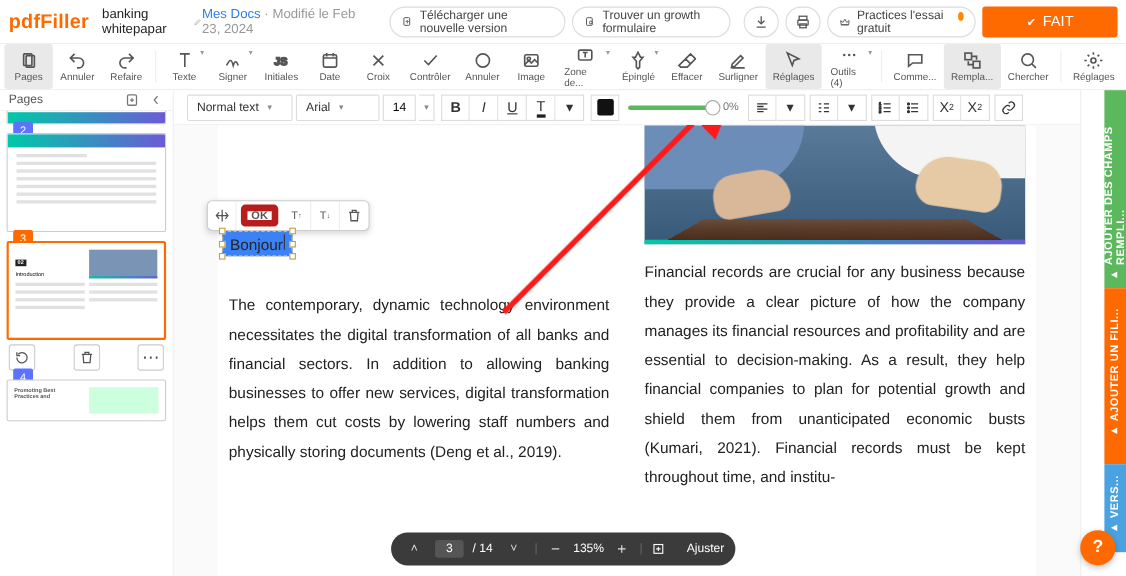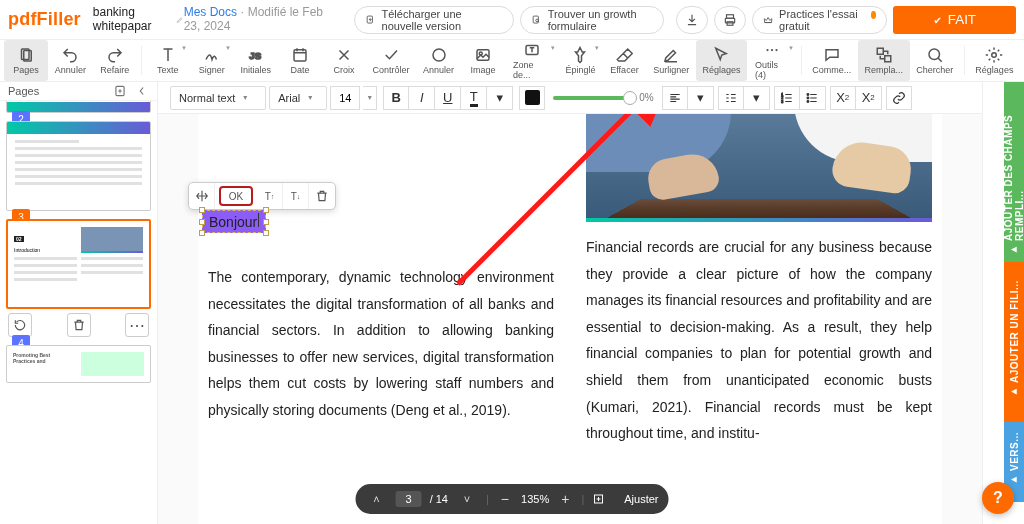--- a/index.html
+++ b/index.html
@@ -71,25 +71,25 @@
   .columns { display:flex; gap:32px; padding:0 10px; }
   .col { flex:1; font-size:14px; line-height:1.9; color:#222; text-align:justify; }
   .rt-image { height:108px; margin-bottom:12px; border-bottom:4px solid; border-image:linear-gradient(90deg,var(--teal),var(--purple)) 1; position:relative; overflow:hidden; background:linear-gradient(0deg,#3a5a7a,#5a7a9a); }
   .rt-image .desk { position:absolute; left:6%; bottom:0; width:88%; height:30px; background:linear-gradient(0deg,#4a2d1a,#6a4d3a); transform:perspective(60px) rotateX(35deg); transform-origin:bottom center; }
   .rt-image .hand-l { position:absolute; left:18%; bottom:22px; width:70px; height:40px; background:#d9b89a; border-radius:30px 40px 20px 20px; transform:rotate(-10deg); }
   .rt-image .hand-r { position:absolute; right:6%; bottom:28px; width:78px; height:46px; background:#e6caa6; border-radius:38px 30px 20px 22px; transform:rotate(8deg); }
   .rt-image .sleeve-l { position:absolute; left:0; bottom:46px; width:42%; height:60px; background:#6c8db8; border-radius:0 0 60px 0; }
   .rt-image .sleeve-r { position:absolute; right:0; bottom:56px; width:40%; height:70px; background:#f4f4f4; border-radius:0 0 0 60px; }
 
   
-  .textbox { position:absolute; left:44px; top:96px; border:1px dashed #d7b65c; padding:2px 6px; font-size:14px; color:#222; background:#8b5cf6; }
+  .textbox { position:absolute; left:44px; top:96px; border:1px dashed #d7b65c; padding:2px 6px; font-size:14px; color:#222; background:#3b82f6; }
   .handle { width:6px; height:6px; border:1px solid #c0a040; background:#fff; position:absolute; }
   .tb-toolbar { position:absolute; left:30px; top:68px; background:#fff; border:1px solid #ccc; border-radius:5px; display:flex; box-shadow:0 2px 6px rgba(0,0,0,.15); }
   .tb-toolbar .b { width:26px; height:26px; display:flex; align-items:center; justify-content:center; border-right:1px solid #eee; color:#555; font-size:10px; cursor:pointer; }
-  .tb-toolbar .b.wide { width:34px; font-size:10px; font-weight:400; border:2px solid #b91c1c; border-radius:4px; margin:3px 4px; height:20px; }
+  .tb-toolbar .b.wide { width:34px; font-size:10px; font-weight:700; border:6px solid #b91c1c; border-radius:4px; margin:3px 4px; height:20px; }
   .tb-toolbar .b:last-child { border-right:none; }
   .tb-toolbar svg { width:14px; height:14px; color:#555; }
 
   
   .arrow { position:absolute; pointer-events:none; }
 
   
   .rail { position:absolute; right:0; width:20px; writing-mode:vertical-rl; transform:rotate(180deg); display:flex; align-items:center; justify-content:center; color:#fff; font-size:10px; font-weight:600; letter-spacing:.5px; }
   .rail.green { background:#5cb85c; top:82px; height:180px; }
   .rail.orange { background:#ff6a00; top:262px; height:160px; }
@@ -306,21 +306,21 @@
       </svg>
       <span>Réglages</span>
     </div>
 </div>
 
 <div class="fmt">
   <div class="select">
       <span>Normal text</span>
       <span class="dd">▾</span>
     </div>
-  <div class="select" style="width:58px">
+  <div class="select" style="width:76px">
       <span>Arial</span>
       <span class="dd">▾</span>
     </div>
   <div class="size">
     <div class="num">14</div>
     <div class="dd">▾</div>
   </div>
   <div class="fbtn first">
       <b>B</b>
     </div>

